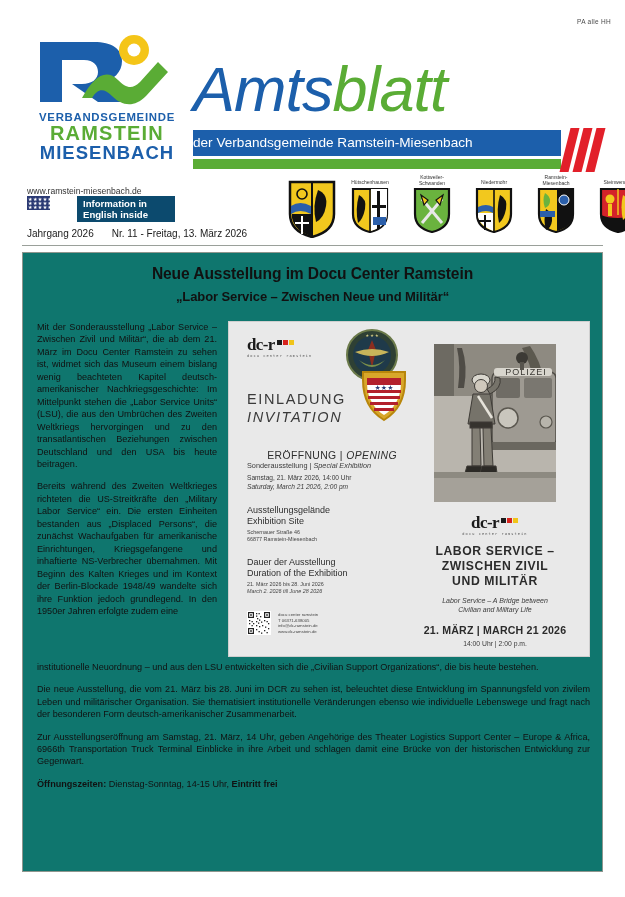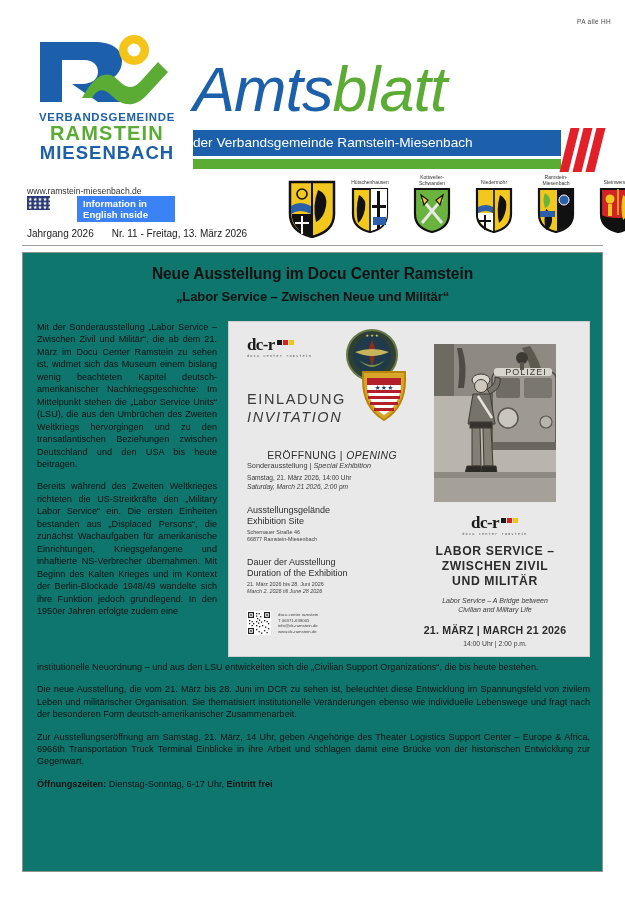--- a/index.html
+++ b/index.html
@@ -35,21 +35,21 @@
     font-size:18.5px; font-weight:bold; color:#1c5fab; letter-spacing:1px;
     text-align:center; line-height:20px;
   }
 
   .url-line {
     position:absolute; left:27px; top:186px;
     font-size:8.6px; color:#333;
   }
   .eng-badge {
     position:absolute; left:27px; top:196px;
-    width:148px; height:26px; background:#3b82f6; display:flex; align-items:center;
+    width:148px; height:26px; background:#0c4a6e; display:flex; align-items:center;
   }
   .flag { width:50px; height:26px; position:relative; overflow:hidden; background:#fff; }
   .flag .stripes { position:absolute; inset:0; }
   .flag .stripe { height:2.6px; background:#d8252f; }
   .flag .stripe.w { background:#fff; }
   .flag .canton {
     position:absolute; left:0; top:0; width:23px; height:14px; background:#2b3a74;
     font-size:5px; color:#fff; line-height:4px; letter-spacing:.4px; padding:1px;
     overflow:hidden;
   }
@@ -488,18 +488,18 @@
         <div class="poster-date">21. MÄRZ | MARCH 21 2026</div>
         <div class="poster-time">14:00 Uhr  |  2:00 p.m.</div>
       </div>
     </div>
 
     <div class="wide-text">
       <p>institutionelle Neuordnung – und aus den LSU entwickelten sich die „Civilian Support Organizations“, die bis heute bestehen.</p>
       <p>Die neue Ausstellung, die vom 21. März bis 28. Juni im DCR zu sehen ist, beleuchtet diese Entwicklung im Spannungsfeld von zivilem Leben und militärischer Organisation. Sie thematisiert institutionelle Veränderungen ebenso wie individuelle Lebenswege und fragt nach der besonderen Form deutsch-amerikanischer Zusammenarbeit.</p>
       <p>Zur Ausstellungseröffnung am Samstag, 21. März, 14 Uhr, geben Angehörige des Theater Logistics Support Center – Europe &amp; Africa, 6966th Transportation Truck Terminal Einblicke in ihre Arbeit und schlagen damit eine Brücke von der historischen Entwicklung zur Gegenwart.</p>
       <p>
-        <span class="b">Öffnungszeiten:</span><span> Dienstag-Sonntag, 6-17 Uhr, </span><span class="b">Eintritt frei</span>
+        <span class="b">Öffnungszeiten:</span><span> Dienstag-Sonntag, 14-15 Uhr, </span><span class="b">Eintritt frei</span>
       </p>
     </div>
   </div>
 
 </div>
 
 </body></html>

